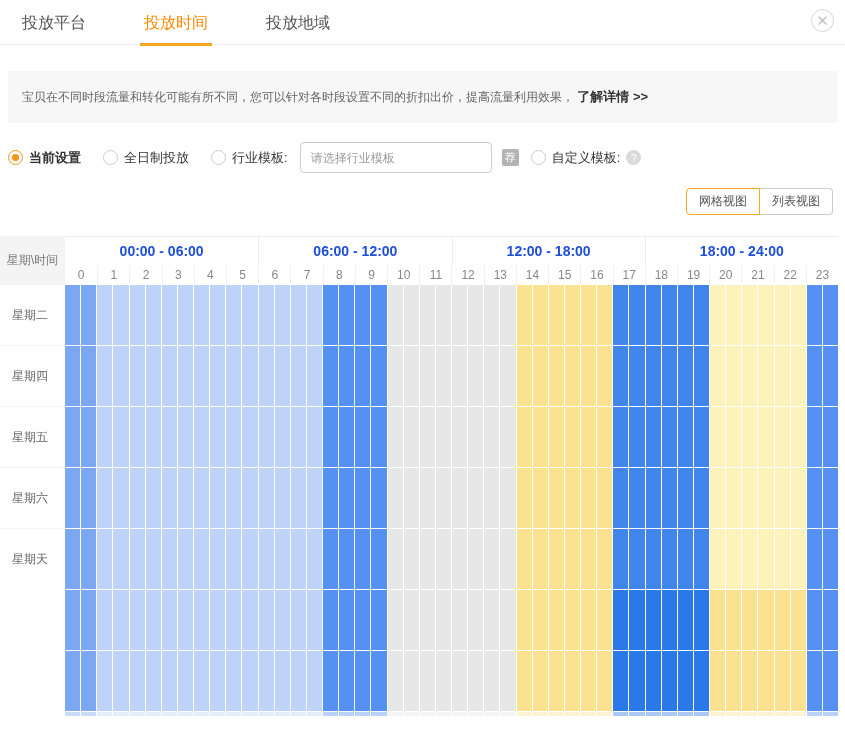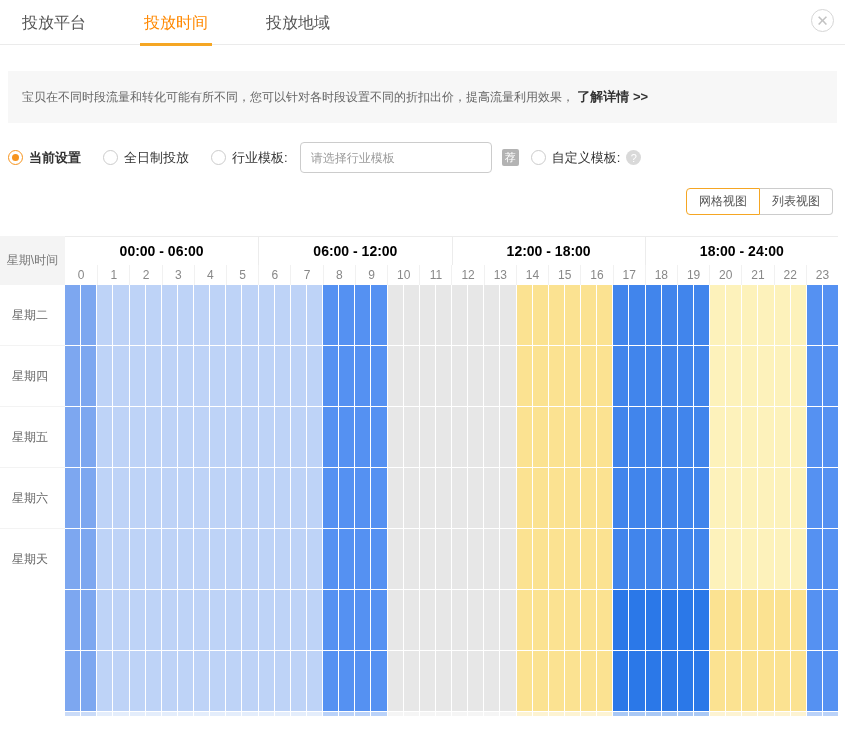--- a/index.html
+++ b/index.html
@@ -60,21 +60,21 @@
   .left-col { width:65px; flex:none; }
   .corner { height:49px; background:#f4f4f4; display:flex; align-items:center;
             justify-content:center; font-size:12px; color:#777; }
   .day-label { height:61px; display:flex; align-items:center; padding-left:12px;
                font-size:12px; color:#666; border-bottom:1px solid #f3f3f3; }
   .day-label:last-child { border-bottom:none; }
   .right-col { width:773px; flex:none; }
   .group-row { display:grid; grid-template-columns:repeat(4,1fr); height:29px;
                border-top:1px solid #ececec; }
   .group-cell { display:flex; align-items:center; justify-content:center;
-                font-size:14px; font-weight:bold; color:#000000;
+                font-size:14px; font-weight:bold; color:#1d4ed8;
                 border-left:1px solid #ececec; }
   .group-cell:first-child { border-left:none; }
   .hour-row { display:grid; grid-template-columns:repeat(24,1fr); height:20px; }
   .hour-cell { display:flex; align-items:center; justify-content:center;
                font-size:12px; color:#888; border-left:1px solid #f1f1f1; }
   .hour-cell:first-child { border-left:none; }
   .cells { display:grid; grid-template-columns:repeat(48,1fr);
            grid-auto-rows:60px; gap:1px; background:#fff; }
   .cell { cursor:pointer; }
   .sliver { display:grid; grid-template-columns:repeat(48,1fr); gap:1px;

